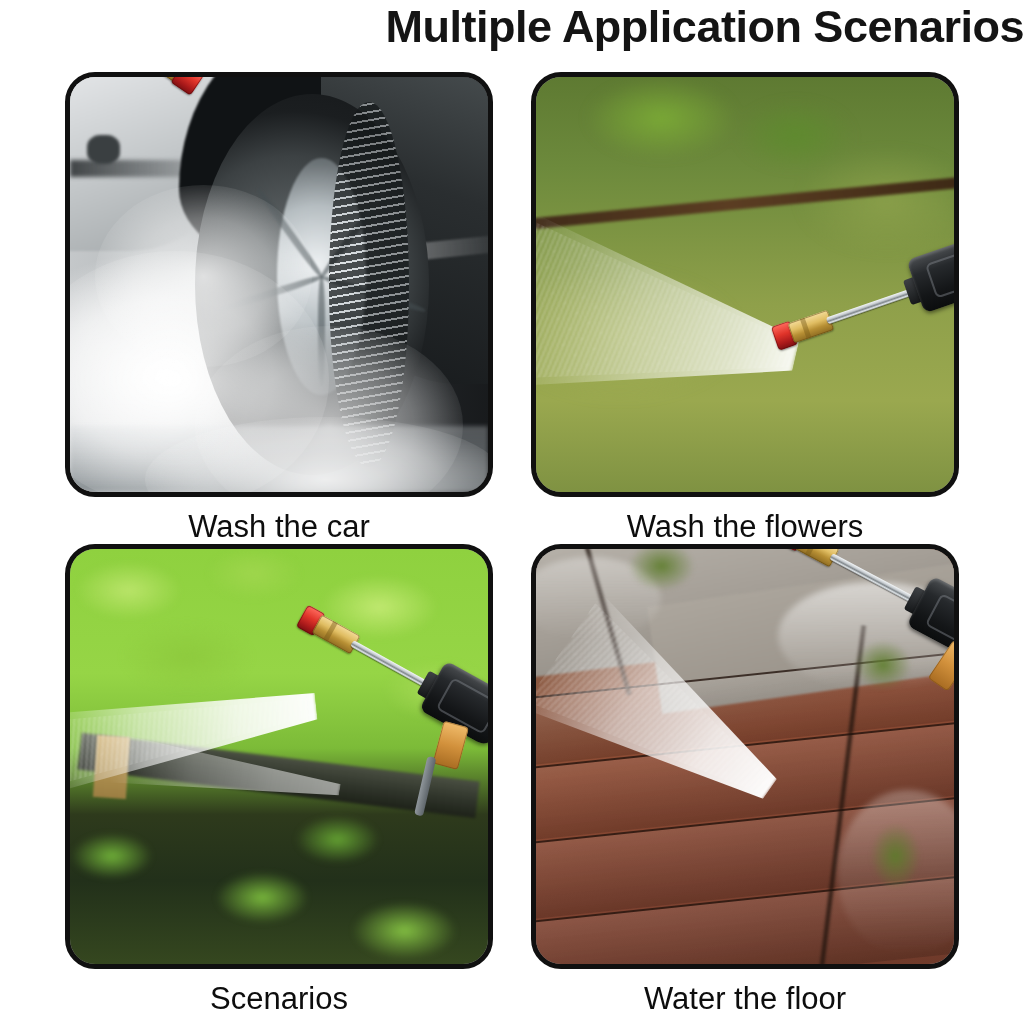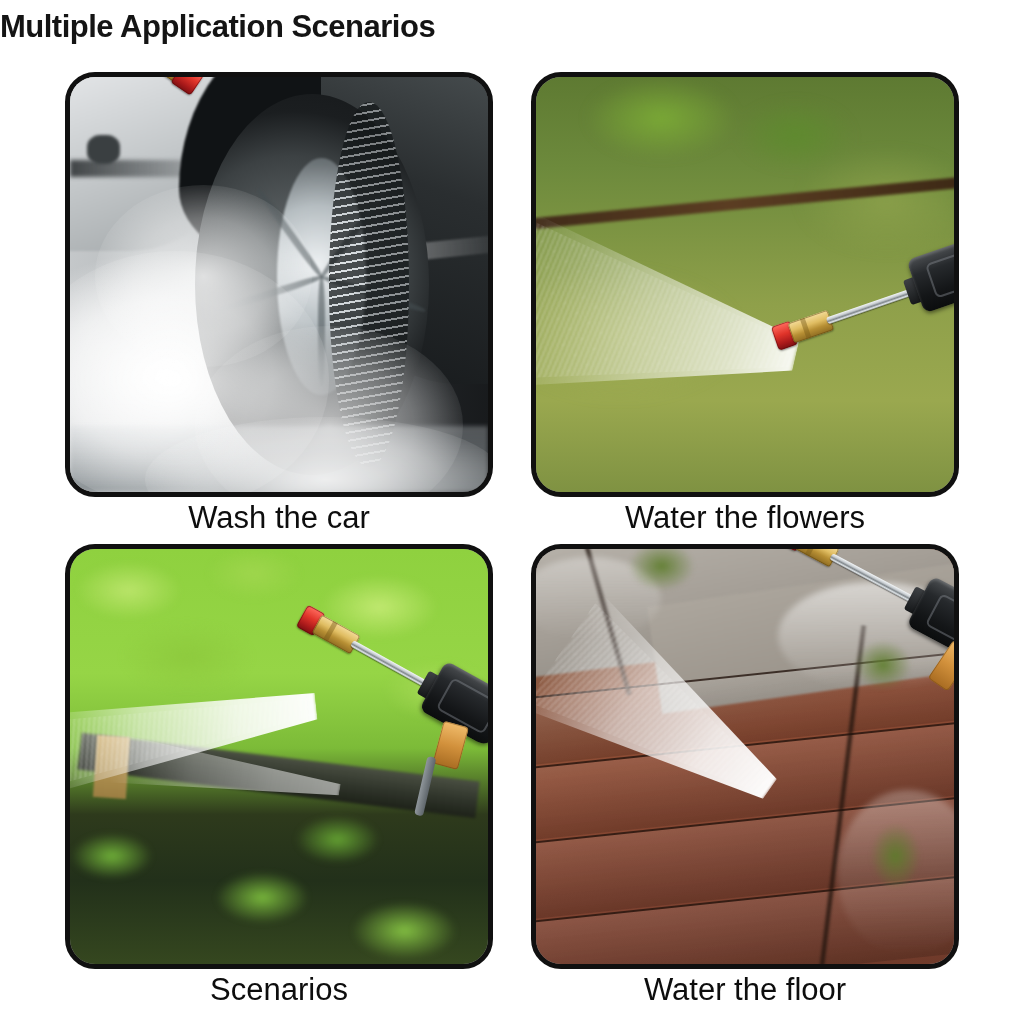--- a/index.html
+++ b/index.html
@@ -24,22 +24,22 @@
   }
 
   
   .poster-title {
     position: absolute;
     top: 0;
     left: 0;
     width: 1024px;
     height: 58px;
     line-height: 54px;
-    text-align: left;
-    font-size: 31px;
+    text-align: right;
+    font-size: 45px;
     font-weight: 700;
     letter-spacing: -0.5px;
     color: #141414;
     white-space: nowrap;
   }
 
   
   .grid {
     position: absolute;
     top: 62px;
@@ -68,21 +68,21 @@
     box-sizing: border-box;
     background: #888;
   }
 
   .caption {
     width: 470px;
     text-align: center;
     font-size: 31px;
     font-weight: 400;
     color: #0d0d0d;
-    margin-top: 2px;
+    margin-top: 11px;
     line-height: 38px;
     white-space: nowrap;
   }
 
   
   .scene-car {
     position: absolute;
     inset: 0;
     background:
       radial-gradient(ellipse 55% 40% at 22% 72%, rgba(255,255,255,.95) 0%, rgba(255,255,255,.55) 45%, rgba(255,255,255,0) 75%),
@@ -450,21 +450,21 @@
             <div class="nozzle-brass" style="left:17px; top:33px; width:42px;"></div>
             <div class="wand" style="left:55px; top:40px; width:92px;"></div>
             <div class="gun-collar" style="left:140px; top:30px; width:16px; height:26px;"></div>
             <div class="gun-body" style="left:150px; top:12px; width:84px; height:56px;">
               <div class="gun-panel" style="left:16px; top:10px; width:52px; height:32px;"></div>
             </div>
 
           </div>
         </div>
       </div>
-      <div class="caption">Water the flowers</div>
+      <div class="caption">Wash the flowers</div>
     </div>
 
     <div class="cell cell-2">
       <div class="photo">
         <div class="scene-garden">
           <div class="garden-foliage"></div>
           <div class="garden-beam"></div>
           <div class="garden-post"></div>
 
           <div class="spray-jet" style="left:-24px; top:96px; width:270px; height:120px;

